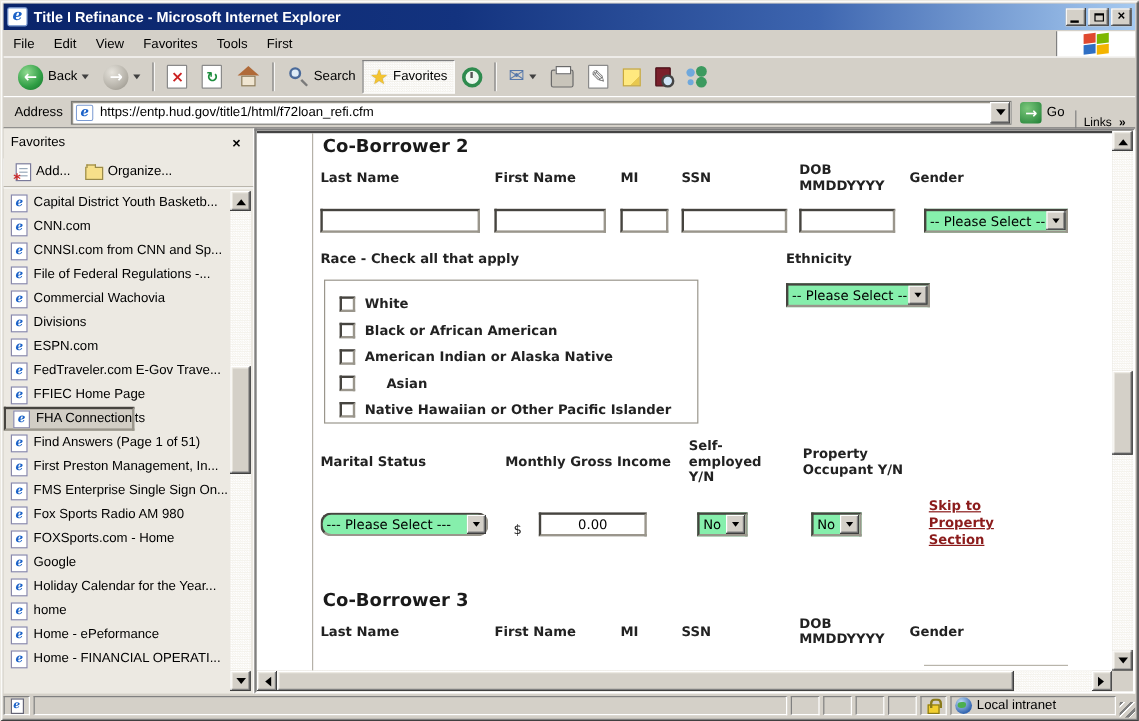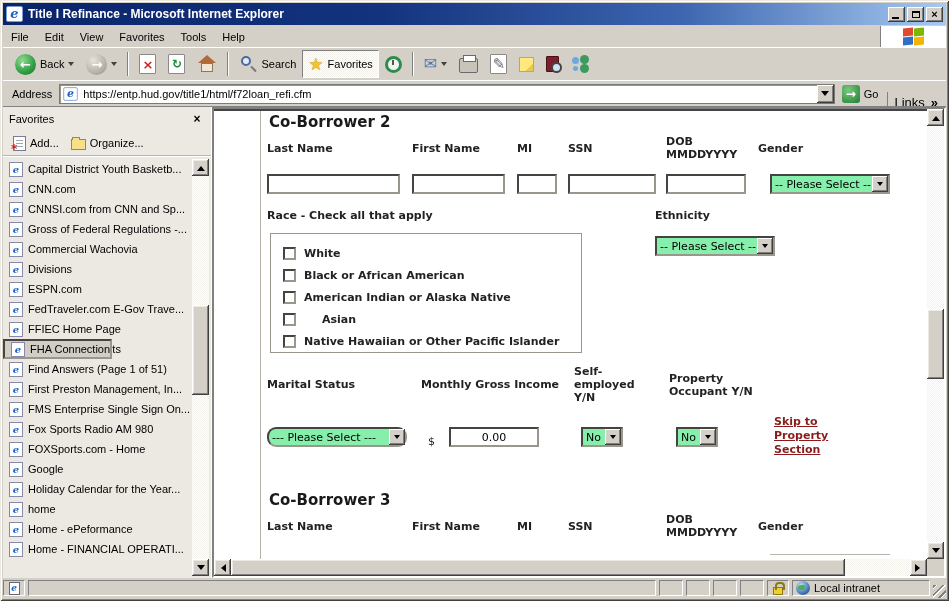--- a/index.html
+++ b/index.html
@@ -83,21 +83,21 @@
     box-shadow: inset -1px -1px 0 #404040, inset 1px 1px 0 #fff, inset -2px -2px 0 #808080;
     display:flex; align-items:center; justify-content:center; }
   .tri-down { width:0; height:0; border:4px solid transparent; border-top:5px solid #000; margin-top:4px; }
   .tri-up { width:0; height:0; border:4px solid transparent; border-bottom:5px solid #000; margin-bottom:4px; }
   .tri-left { width:0; height:0; border:4px solid transparent; border-right:5px solid #000; margin-right:4px; }
   .tri-right { width:0; height:0; border:4px solid transparent; border-left:5px solid #000; margin-left:4px; }
   .go-btn { display:flex; align-items:center; margin:0 4px; padding:1px 4px 1px 2px; border:1px solid transparent; }
   .go-ico { width:18px; height:18px; border-radius:3px; background:radial-gradient(circle at 35% 30%, #7CC87C, #1E7E34);
     color:#fff; font:bold 12px/18px "DejaVu Sans", sans-serif; text-align:center; }
   .go-lbl { font-size:11px; margin-left:4px; }
-  .links { display:flex; align-items:center; font-size:13px; padding:0 6px; border-left:1px solid #808080; height:22px;margin-top:18px; }
+  .links { display:flex; align-items:center; font-size:10px; padding:0 6px; border-left:1px solid #808080; height:22px;margin-top:18px; }
   .links .chev { font-weight:bold; margin-left:6px; }
 
   
   .main { position:absolute; left:3px; top:106px; right:3px; bottom:23px; border-top:1px solid #828282; }
 
   
   .sidebar { position:absolute; left:0; top:0; width:209px; height:100%; background:#ECE9E2; border-right:1px solid #fff; }
   .sb-head { height:24px; display:flex; align-items:center; padding:0 6px; }
   .sb-title { font-size:11px; flex:1; }
   .sb-close { width:16px; height:15px; text-align:center; font:bold 12px/14px "Liberation Sans", sans-serif; }
@@ -209,21 +209,21 @@
         <span>×</span>
       </div>
   </div>
 
   <div class="menubar">
     <span class="menu-item">File</span>
     <span class="menu-item">Edit</span>
     <span class="menu-item">View</span>
     <span class="menu-item">Favorites</span>
     <span class="menu-item">Tools</span>
-    <span class="menu-item">Help</span>
+    <span class="menu-item">First</span>
     <div class="flagbox">
       <div class="flag">
           <i class="f1"></i>
           <i class="f2"></i>
           <i class="f3"></i>
           <i class="f4"></i>
         </div>
     </div>
   </div>
 
@@ -331,21 +331,21 @@
         <div class="fav-item">
             <span class="fav-ico">e</span>
             <span class="fav-lbl">CNN.com</span>
           </div>
         <div class="fav-item">
             <span class="fav-ico">e</span>
             <span class="fav-lbl">CNNSI.com from CNN and Sp...</span>
           </div>
         <div class="fav-item">
             <span class="fav-ico">e</span>
-            <span class="fav-lbl">Gross of Federal Regulations -...</span>
+            <span class="fav-lbl">File of Federal Regulations -...</span>
           </div>
         <div class="fav-item">
             <span class="fav-ico">e</span>
             <span class="fav-lbl">Commercial Wachovia</span>
           </div>
         <div class="fav-item">
             <span class="fav-ico">e</span>
             <span class="fav-lbl">Divisions</span>
           </div>
         <div class="fav-item">

